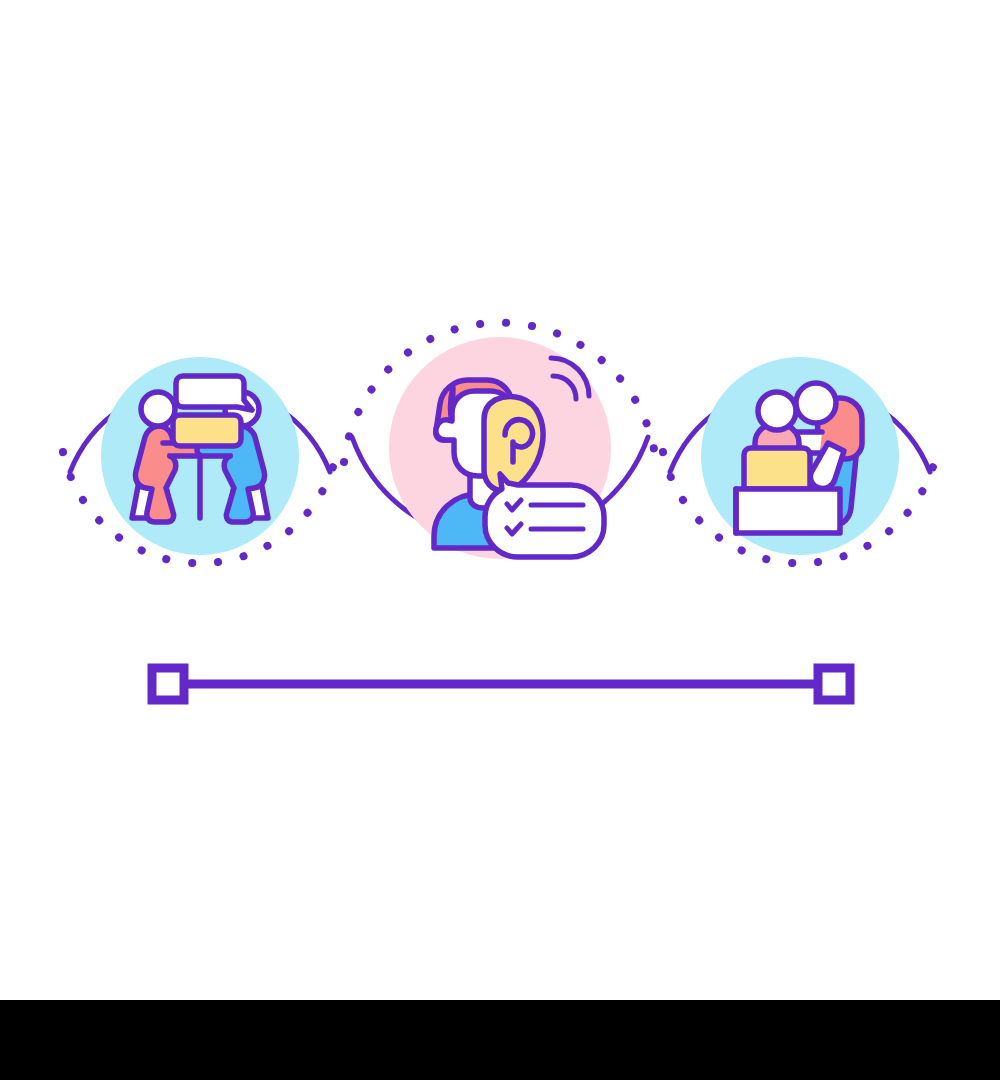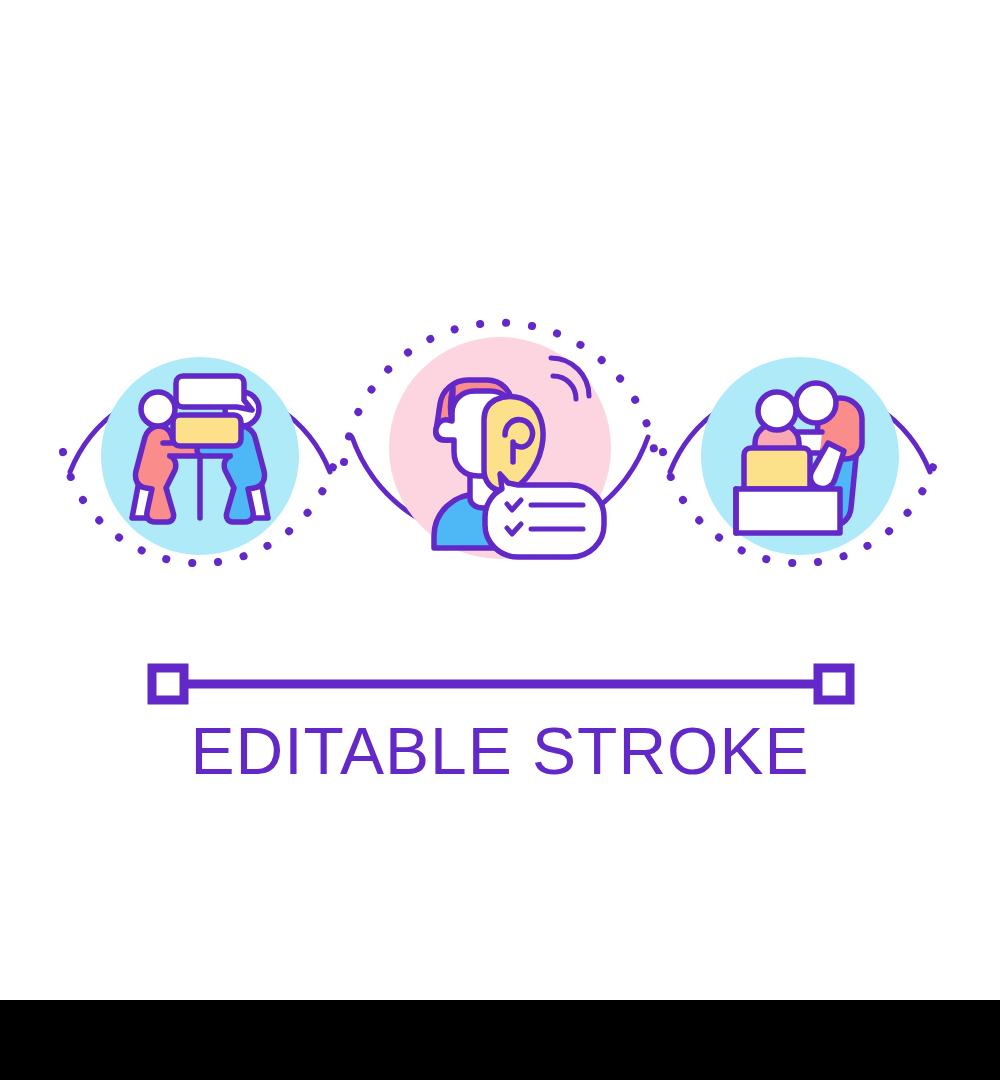--- a/index.html
+++ b/index.html
@@ -215,20 +215,19 @@
       </g>
     </g>
 
     <g>
       <line x1="168" y1="684" x2="834" y2="684" stroke="#6328c8" stroke-width="9"></line>
       <rect x="152" y="668" width="32" height="32" fill="#ffffff" stroke="#6328c8" stroke-width="9"></rect>
       <rect x="818" y="668" width="32" height="32" fill="#ffffff" stroke="#6328c8" stroke-width="9"></rect>
     </g>
   </svg>
 
-  <div class="stroke-label">EDITABLE STROKE</div>
 
   <div class="watermark-bar">
     
     
   </div>
 
 </div>
 
 </body></html>

